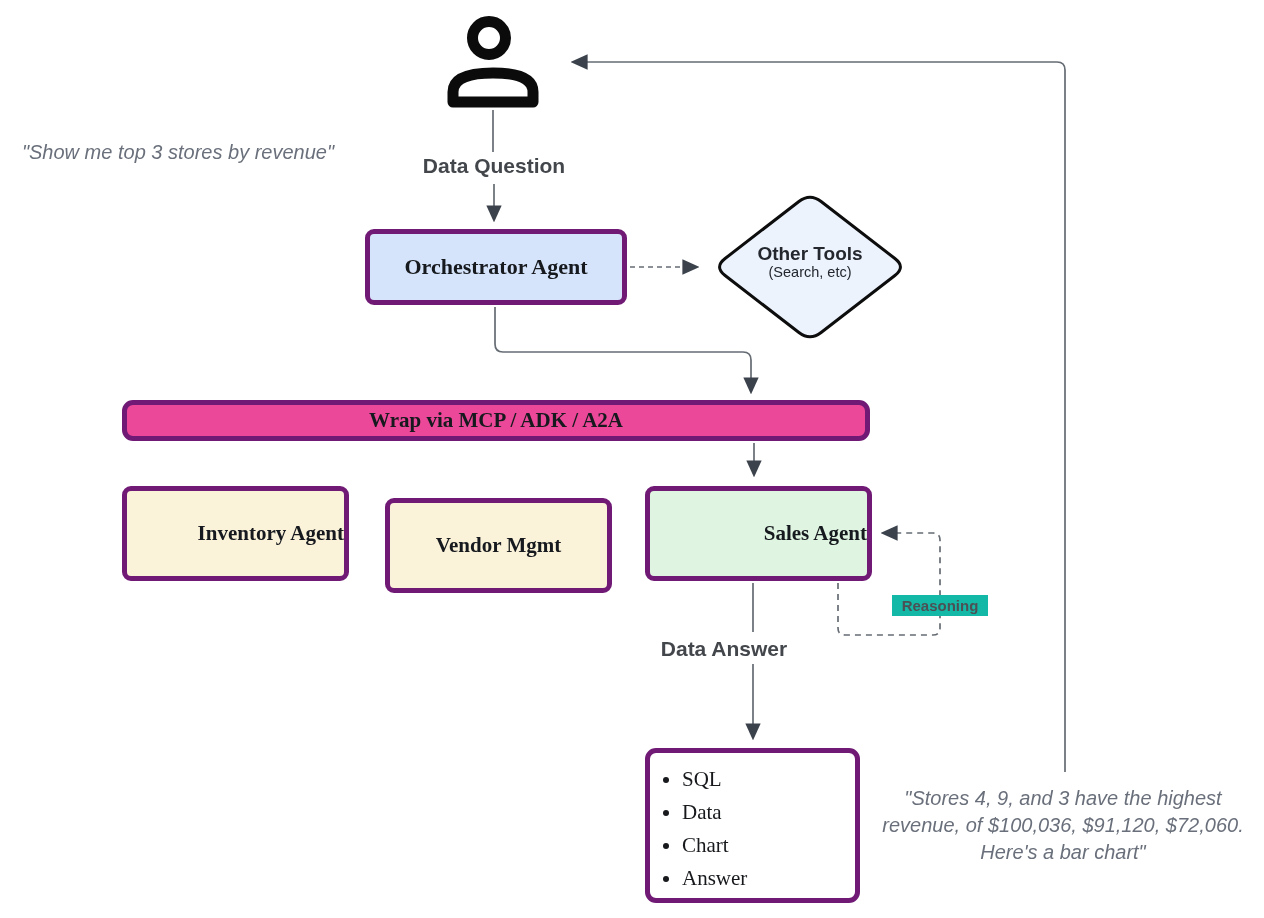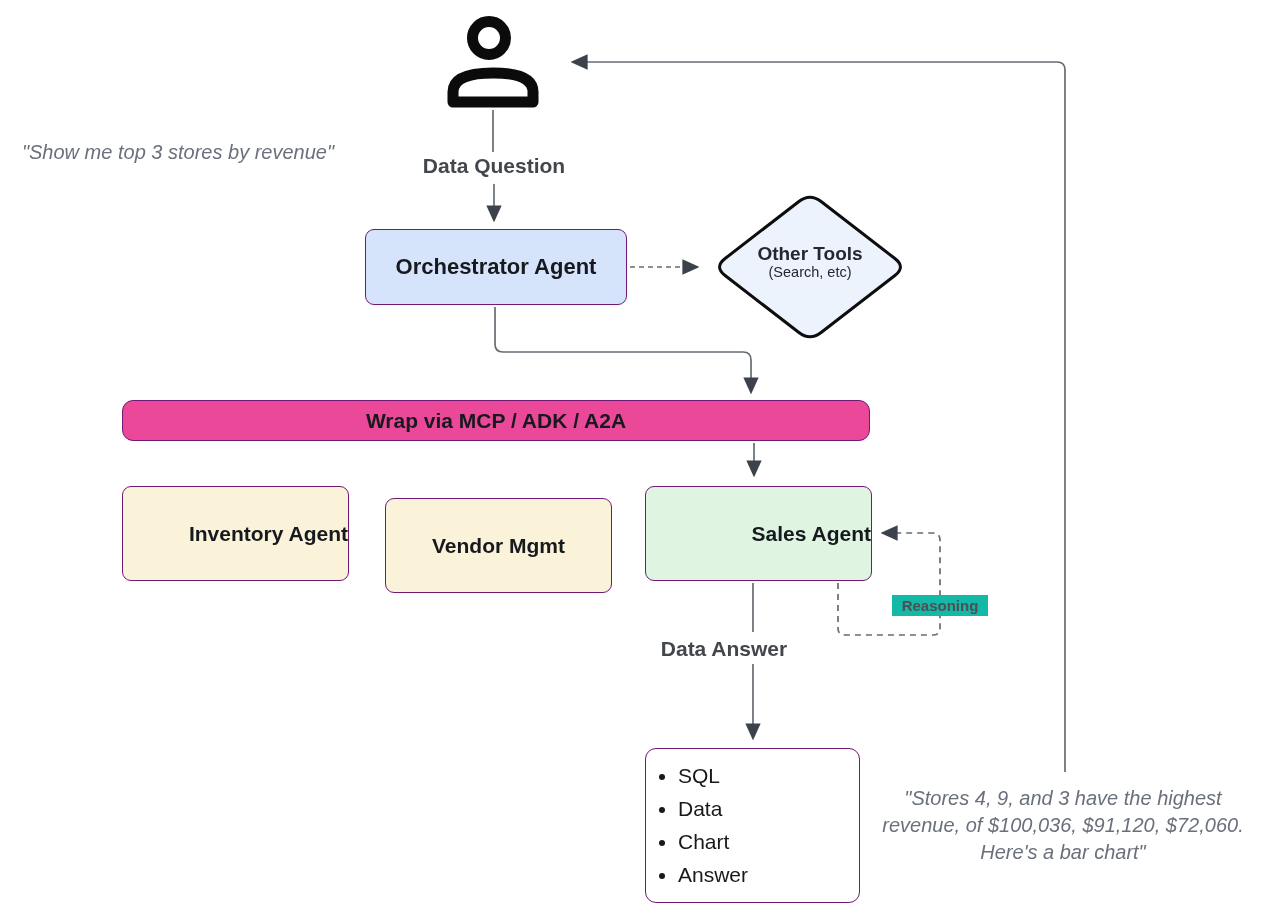--- a/index.html
+++ b/index.html
@@ -1,22 +1,22 @@
 <!DOCTYPE html>
 <html><head>
 <meta charset="utf-8">
 <style>
   html,body{margin:0;padding:0;background:#ffffff;}
   body{width:1264px;height:918px;position:relative;overflow:hidden;
        font-family:"Liberation Sans", sans-serif;}
   #canvas{position:absolute;left:0;top:0;width:1264px;height:918px;}
   #wires{position:absolute;left:0;top:0;z-index:1;}
   .node{position:absolute;z-index:2;box-sizing:border-box;
-        border:1px solid #701a75;display:flex;align-items:center;justify-content:center;
-        color:#16191d;font-weight:700;}
+        border:5px solid #701a75;display:flex;align-items:center;justify-content:center;
+        color:#16191d;font-weight:700;font-family:Liberation Serif, serif;}
   .agent-box{width:227px;height:95px;border-radius:9px;font-size:21px;}
   .orchestrator{left:365px;top:229px;width:262px;height:76px;border-radius:9px;font-size:22px;}
   .wrap-bar{left:122px;top:400px;width:748px;height:41px;border-radius:11px;font-size:21px;}
   .inventory{left:122px;top:486px;}
   .vendor{left:385px;top:498px;}
   .sales{left:645px;top:486px;}
   .output-box{left:645px;top:748px;width:215px;height:155px;border-radius:11px;
               background:#ffffff;align-items:flex-start;justify-content:flex-start;font-weight:400;}
   .output-box ul{margin:10px 0 0 0;padding:0 0 0 32px;list-style:disc;}
   .output-box li{font-size:21px;line-height:33px;color:#17191c;}

